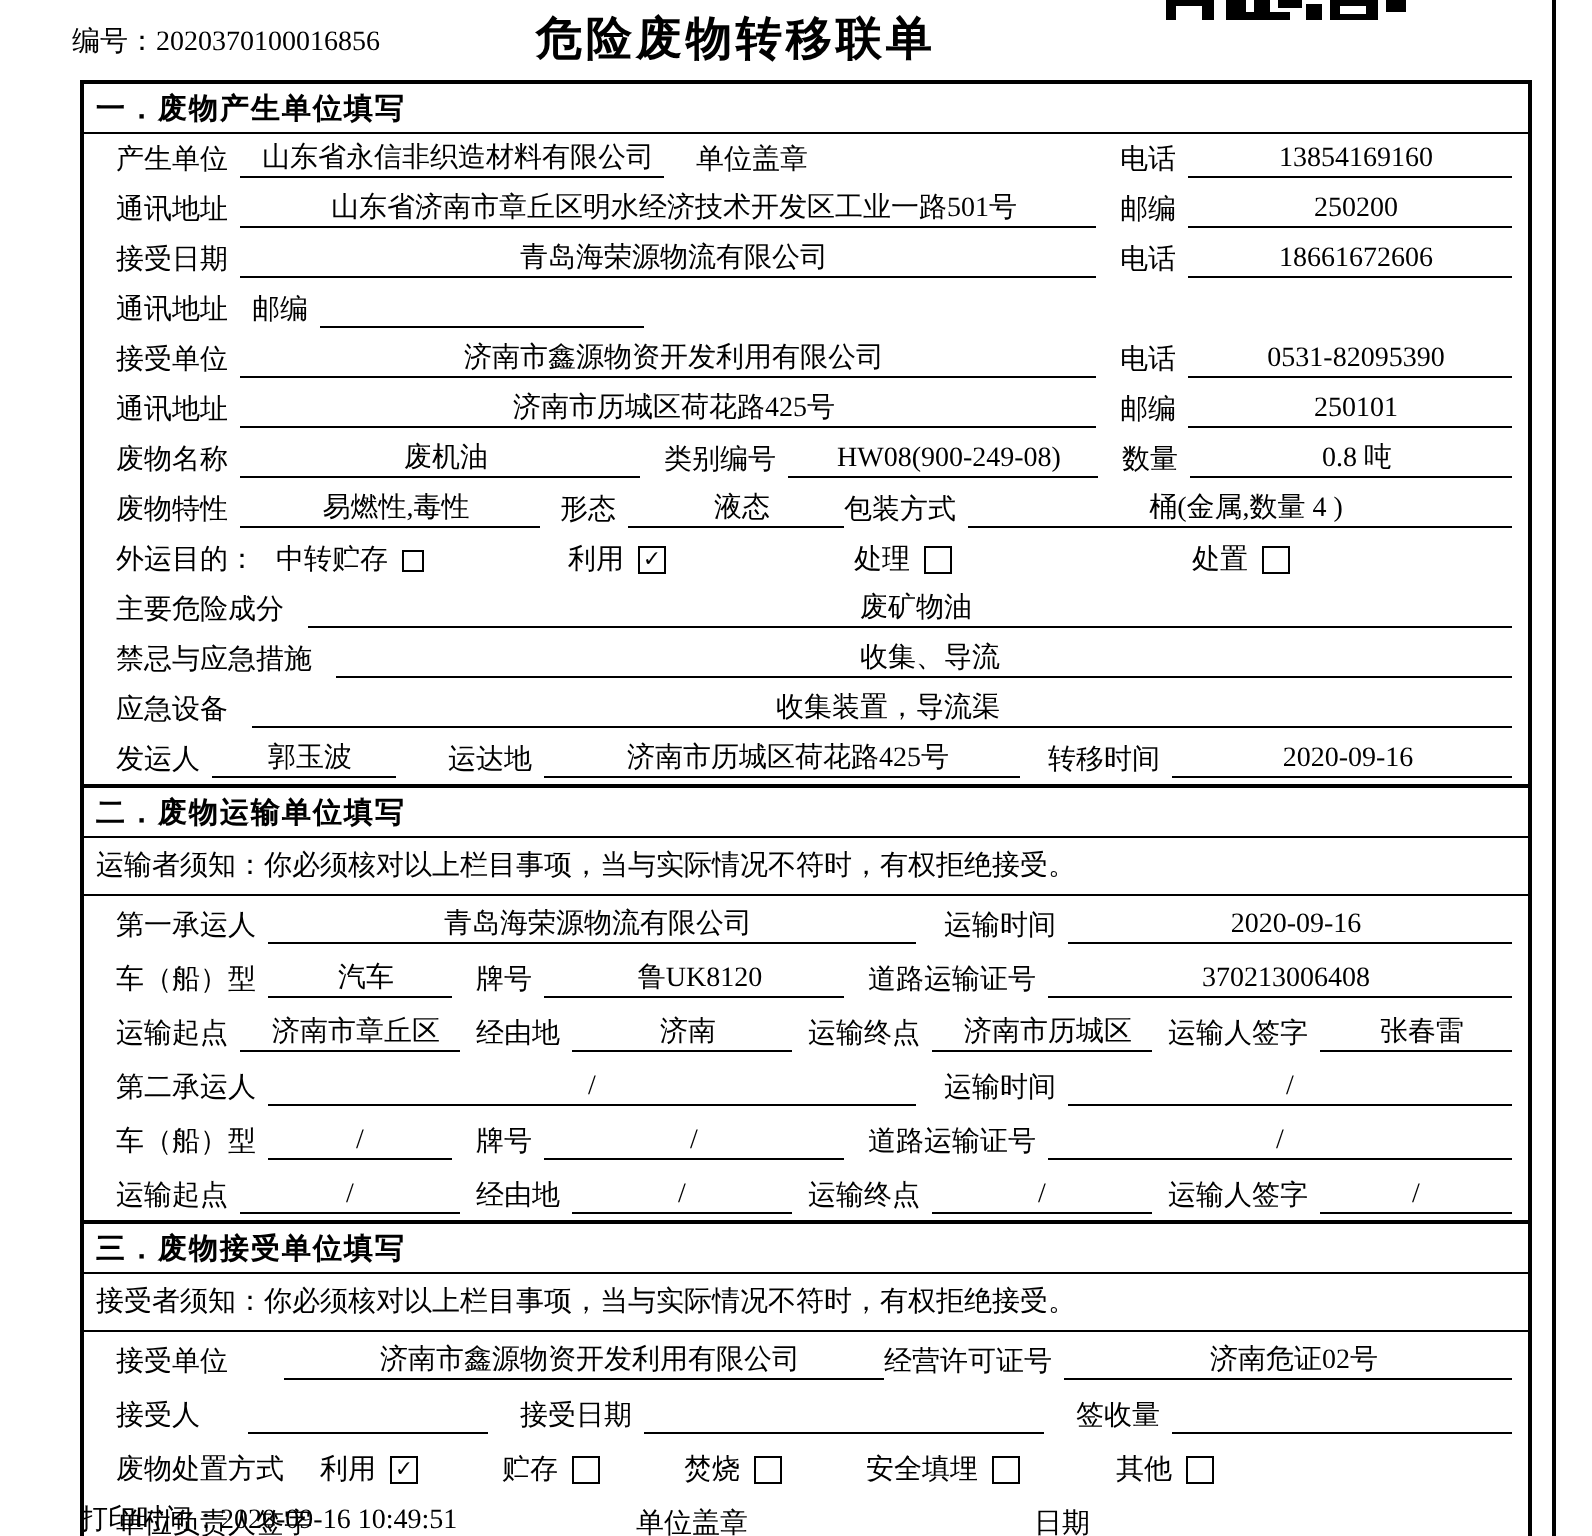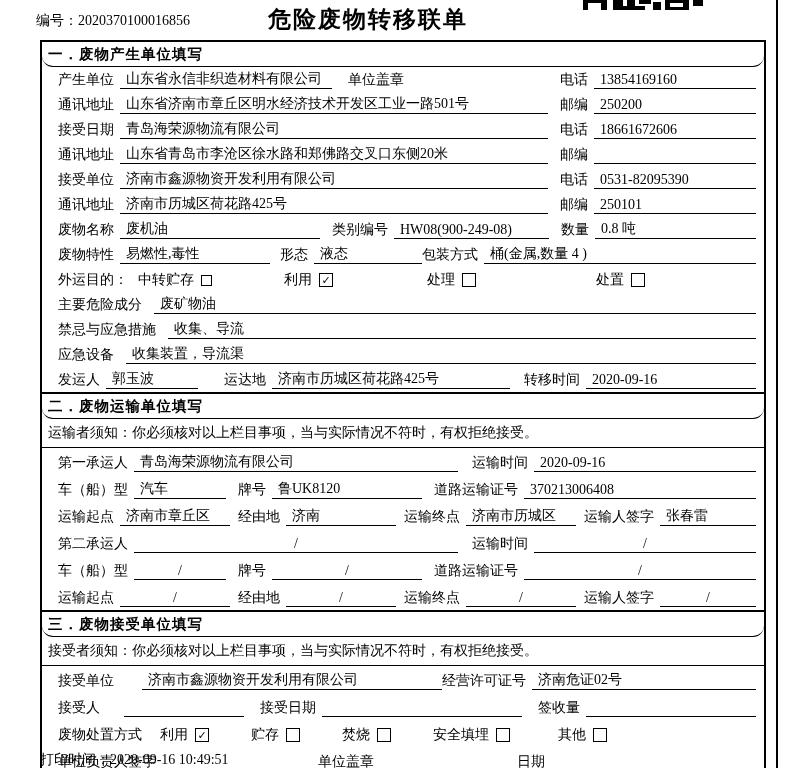--- a/index.html
+++ b/index.html
@@ -8,27 +8,27 @@
   .doc-header{position:relative;height:40px;}
   .serial{position:absolute;left:36px;top:12px;white-space:nowrap;}
   .doc-title{position:absolute;left:0;right:60px;top:4px;text-align:center;
              font-size:23px;font-weight:bold;letter-spacing:2px;}
   .qr-frag{position:absolute;left:583px;top:0;width:120px;height:10px;overflow:hidden;}
   .qr-frag svg{display:block;}
   .form-box{position:absolute;left:40px;top:40px;width:722px;border:2px solid #000;background:#fff;}
   .sec{border-top:2px solid #000;}
   .sec:first-child{border-top:none;}
   .sec-heading{font-weight:bold;padding:3px 6px 2px 6px;border-bottom:1px solid #000;
-               font-size:14.5px;letter-spacing:1px;border-radius:11px;}
+               font-size:14.5px;letter-spacing:1px;}
   .notice{padding:5px 6px;border-bottom:1px solid #000;white-space:nowrap;}
   .row{display:flex;align-items:flex-end;padding:0 8px 3px 16px;height:25px;box-sizing:border-box;}
   .sec2 .row,.sec3 .row{height:27px;}
   .lbl{white-space:nowrap;flex:0 0 auto;}
   .val{border-bottom:1px solid #000;padding-left:6px;white-space:nowrap;overflow:hidden;
-       box-sizing:border-box;flex:0 0 auto;min-height:17px;margin-left:6px;}
+       box-sizing:border-box;flex:0 0 auto;min-height:17px;margin-left:6px;text-align:center;}
   .val.fill{flex:1 1 auto;}
   .val.center{text-align:center;padding-left:0;}
   .spacer{flex:1 1 auto;}
   .cb{display:inline-block;width:12px;height:12px;border:1px solid #000;margin-left:7px;
       font-size:11px;line-height:12px;text-align:center;vertical-align:-1px;flex:0 0 auto;}
   .cb.small{width:9px;height:9px;vertical-align:-1px;}
   .opt{display:inline-flex;align-items:center;white-space:nowrap;}
   .print-footer{position:absolute;left:40px;top:751px;white-space:nowrap;}
   .scan-line{position:absolute;left:776px;top:0;width:2px;height:768px;background:#000;}
 </style>
@@ -77,21 +77,20 @@
 
     <div class="row">
       <span class="lbl">接受日期</span>
       <span class="val fill">青岛海荣源物流有限公司</span>
       <span class="lbl" style="margin-left:12px">电话</span>
       <span class="val" style="width:162px">18661672606</span>
     </div>
 
     <div class="row">
       <span class="lbl">通讯地址</span>
-      <span class="val fill">山东省青岛市李沧区徐水路和郑佛路交叉口东侧20米</span>
       <span class="lbl" style="margin-left:12px">邮编</span>
       <span class="val" style="width:162px"></span>
     </div>
 
     <div class="row">
       <span class="lbl">接受单位</span>
       <span class="val fill">济南市鑫源物资开发利用有限公司</span>
       <span class="lbl" style="margin-left:12px">电话</span>
       <span class="val" style="width:162px">0531-82095390</span>
     </div>

